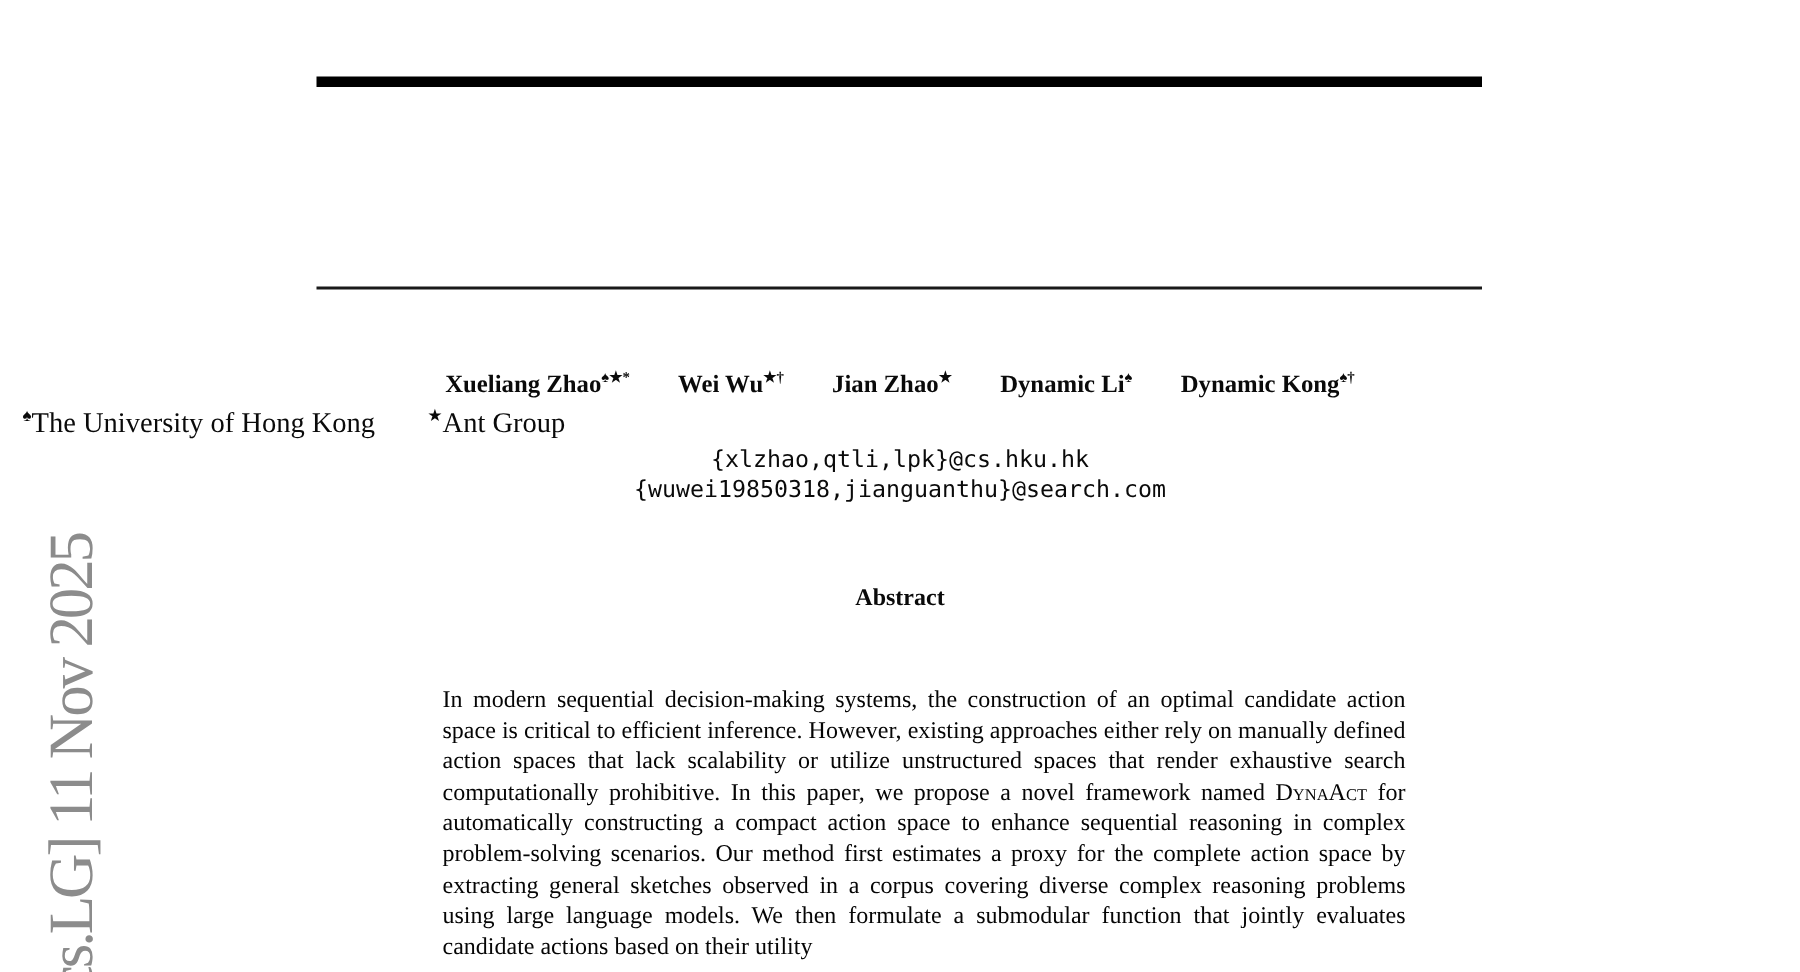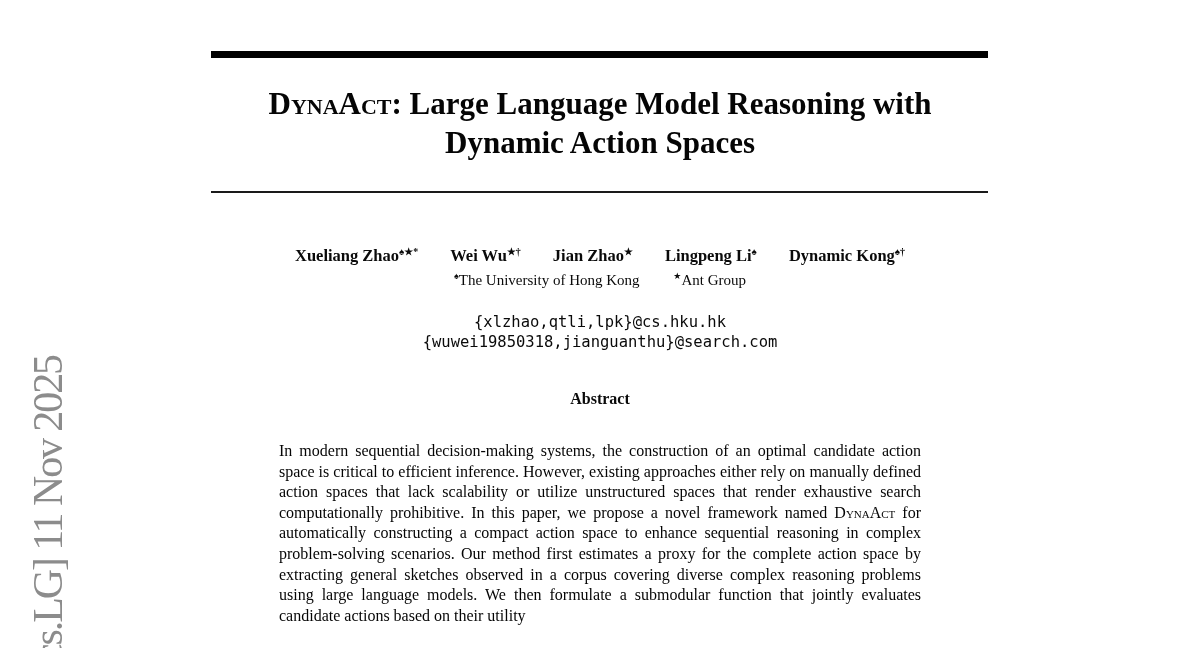--- a/index.html
+++ b/index.html
@@ -50,68 +50,66 @@
     position: absolute; left: 0; top: 246px;
     width: 1200px; text-align: center;
     font-size: 16.5px; font-weight: bold;
     white-space: nowrap;
   }
   .author { display: inline-block; margin: 0 14px; }
   sup { font-size: 60%; line-height: 0; }
 
   .affils {
     position: absolute; left: 0; top: 272px;
-    width: 1200px; text-align: center;
-    font-size: 15px;
+    width: 1200px; 
+    font-size: 19px;
   }
   .affil { display: inline-block; margin: 0 15px; }
 
   .emails {
-    position: absolute; left: 0; top: 312px;
+    position: absolute; left: 0; top: 296px;
     width: 1200px; text-align: center;
     font-family: "DejaVu Sans Mono", "Liberation Mono", monospace;
     font-size: 15.5px; line-height: 20px;
   }
 
   .abs-heading {
     position: absolute; left: 0; top: 390px;
     width: 1200px; text-align: center;
     font-size: 16px; font-weight: bold;
   }
 
   .abs-body {
     position: absolute; left: 279px; top: 441px;
-    width: 642px; margin: 0;
+    width: 642px; margin: 16px;
     font-size: 16px; line-height: 20.6px;
     text-align: justify;
     hyphens: auto;
     color: #050505;
   }
 </style>
 </head>
 <body>
 
 <div class="page">
 
   <div class="arxiv-stamp">cs.LG] 11 Nov 2025</div>
 
   <div class="rule-thick"></div>
 
   <h1 class="title">
-    <span class="title-line"><span class="sc">DynaAct:</span><span> Large Language Model Reasoning with</span></span>
-    <span class="title-line">Dynamic Action Spaces</span>
   </h1>
 
   <div class="rule-thin"></div>
 
   <div class="authors">
     <span class="author"><span>Xueliang Zhao</span><sup>♠★*</sup></span>
     <span class="author"><span>Wei Wu</span><sup>★†</sup></span>
     <span class="author"><span>Jian Zhao</span><sup>★</sup></span>
-    <span class="author"><span>Lingpeng Li</span><sup>♠</sup></span>
+    <span class="author"><span>Dynamic Li</span><sup>♠</sup></span>
     <span class="author"><span>Dynamic Kong</span><sup>♠†</sup></span>
   </div>
 
   <div class="affils">
     <span class="affil"><sup>♠</sup><span>The University of Hong Kong</span></span>
     <span class="affil"><sup>★</sup><span>Ant Group</span></span>
   </div>
 
   <div class="emails">
     <div class="email">{xlzhao,qtli,lpk}@cs.hku.hk</div>

